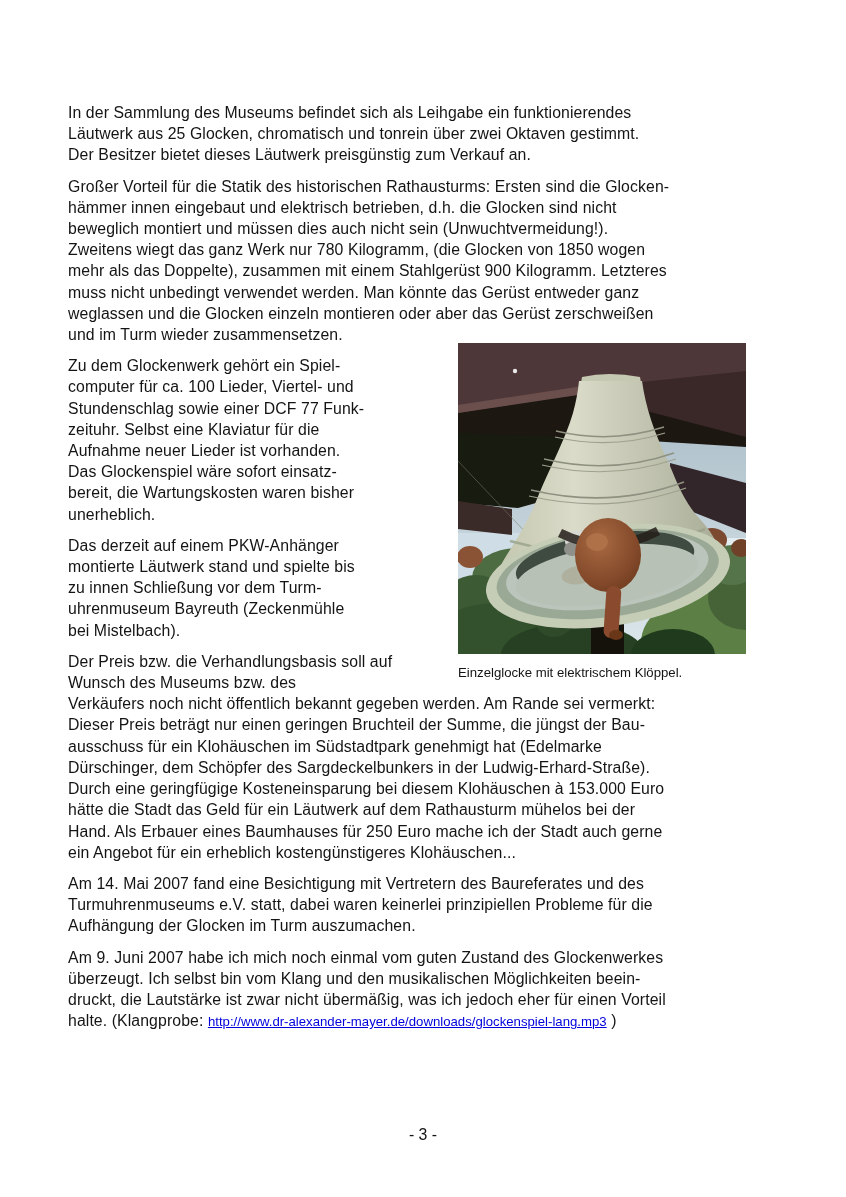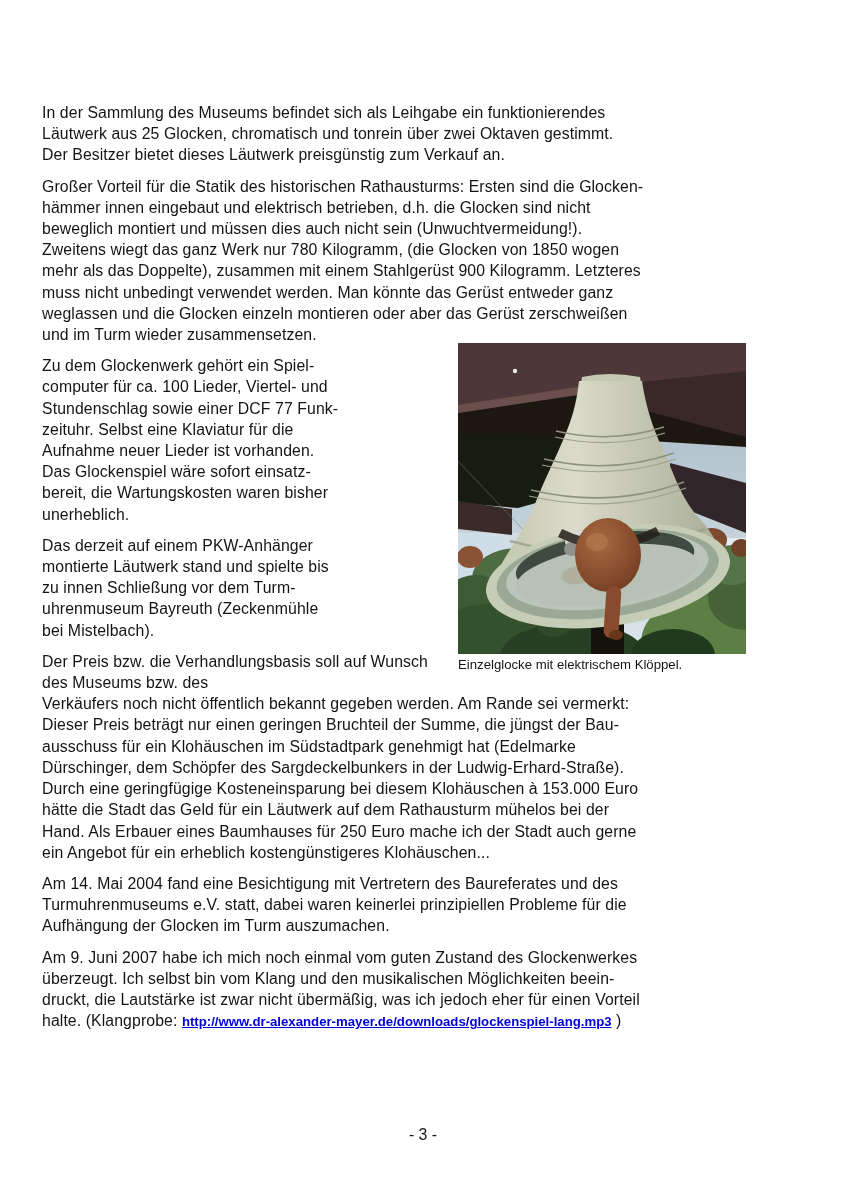--- a/index.html
+++ b/index.html
@@ -4,44 +4,44 @@
 <style>
   html, body { margin: 0; padding: 0; background: #ffffff; }
   .page {
     width: 846px; height: 1197px;
     position: relative;
     background: #ffffff;
     font-family: "Liberation Sans", "DejaVu Sans", sans-serif;
     color: #141414;
     overflow: hidden;
   }
-  .content { padding: 102px 72px 0 42px; }
+  .content { padding: 102px 72px 0 68px; }
   .para {
     margin: 0 0 10px 0;
     font-size: 15.8px;
     line-height: 21.2px;
     white-space: pre-line;
     letter-spacing: 0.1px;
   }
   .photo {
     float: right;
     width: 288px;
     margin: -12px 28px 2px 10px;
     padding: 0;
   }
   .photo svg { display: block; }
   .caption {
     font-size: 13.2px;
     line-height: 16px;
-    margin-top: 3px;
+    margin-top: 11px;
     color: #141414;
   }
   .mp3-link {
     color: #0000dd;
-    font-weight: bold;
+    font-weight: normal;
     font-size: 13.2px;
     text-decoration: underline;
     letter-spacing: 0;
   }
   .page-number {
     position: absolute;
     left: 0; top: 1126px;
     width: 100%;
     text-align: center;
     font-size: 15.8px;
@@ -163,21 +163,21 @@
 bei Mistelbach).</p>
     <p class="para">Der Preis bzw. die Verhandlungsbasis soll auf Wunsch des Museums bzw. des
 Verkäufers noch nicht öffentlich bekannt gegeben werden. Am Rande sei vermerkt:
 Dieser Preis beträgt nur einen geringen Bruchteil der Summe, die jüngst der Bau-
 ausschuss für ein Klohäuschen im Südstadtpark genehmigt hat (Edelmarke
 Dürschinger, dem Schöpfer des Sargdeckelbunkers in der Ludwig-Erhard-Straße).
 Durch eine geringfügige Kosteneinsparung bei diesem Klohäuschen à 153.000 Euro
 hätte die Stadt das Geld für ein Läutwerk auf dem Rathausturm mühelos bei der
 Hand. Als Erbauer eines Baumhauses für 250 Euro mache ich der Stadt auch gerne
 ein Angebot für ein erheblich kostengünstigeres Klohäuschen...</p>
-    <p class="para">Am 14. Mai 2004 fand eine Besichtigung mit Vertretern des Baureferates und des
+    <p class="para">Am 14. Mai 2007 fand eine Besichtigung mit Vertretern des Baureferates und des
 Turmuhrenmuseums e.V. statt, dabei waren keinerlei prinzipiellen Probleme für die
 Aufhängung der Glocken im Turm auszumachen.</p>
 
     <p class="para"><span>Am 9. Juni 2007 habe ich mich noch einmal vom guten Zustand des Glockenwerkes
 überzeugt. Ich selbst bin vom Klang und den musikalischen Möglichkeiten beein-
 druckt, die Lautstärke ist zwar nicht übermäßig, was ich jedoch eher für einen Vorteil
 halte. (Klangprobe: </span><a href="#" class="mp3-link">http://www.dr-alexander-mayer.de/downloads/glockenspiel-lang.mp3</a><span> )</span></p>
 
   </div>
 

